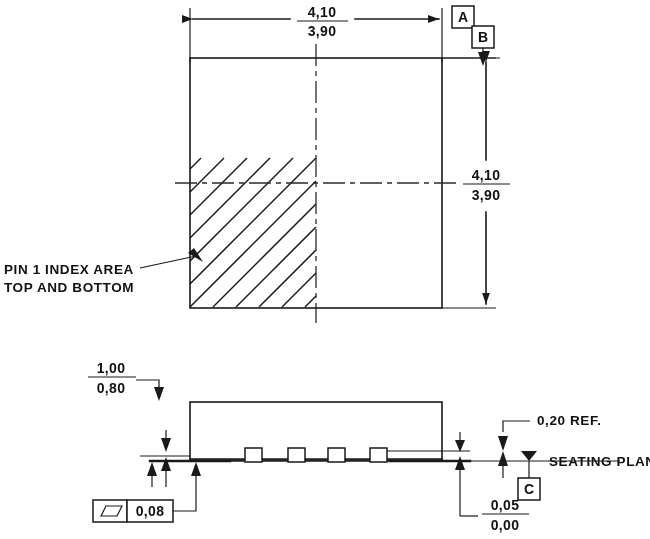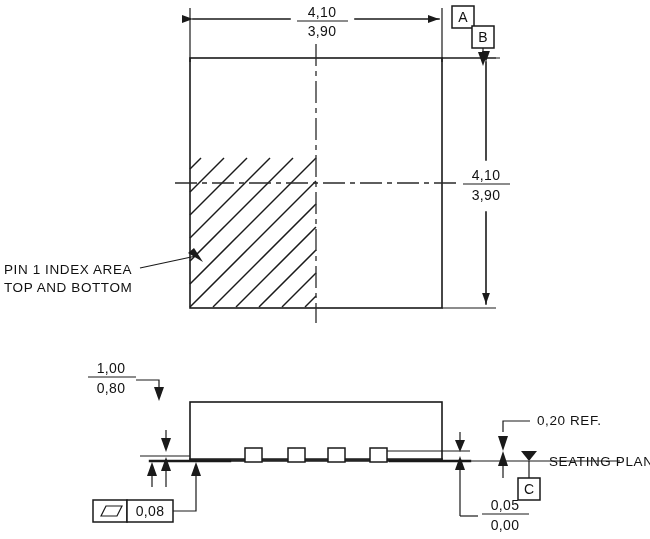--- a/index.html
+++ b/index.html
@@ -2,21 +2,21 @@
 <html><head>
 <meta charset="utf-8">
 <style>
   html,body{margin:0;padding:0;background:#ffffff;}
   body{
     width:650px;height:539px;
     font-family:"Liberation Sans", sans-serif;
     overflow:hidden;
     position:relative;
   }
-  #stage{position:absolute;left:0;top:0;width:650px;height:539px;}
+  #stage{position:absolute;left:0;top:0;width:650px;height:539px;font-weight:bold;}
   svg{display:block;}
   .ln{stroke:#1a1a1a;stroke-width:1.6;fill:none;stroke-linecap:square;}
   .ln-thin{stroke:#1a1a1a;stroke-width:1.2;fill:none;}
   .ln-thick{stroke:#1a1a1a;stroke-width:2.4;fill:none;stroke-linecap:square;}
   .hatch{stroke:#1a1a1a;stroke-width:1.5;fill:none;}
   .center{stroke:#2a2a2a;stroke-width:1.3;fill:none;
           stroke-dasharray:22 5 5 5;}
   .box{stroke:#1a1a1a;stroke-width:1.5;fill:#ffffff;}
   .txt{font-family:"Liberation Sans", sans-serif;fill:#111111;
        font-size:13.5px;letter-spacing:0.6px;}

